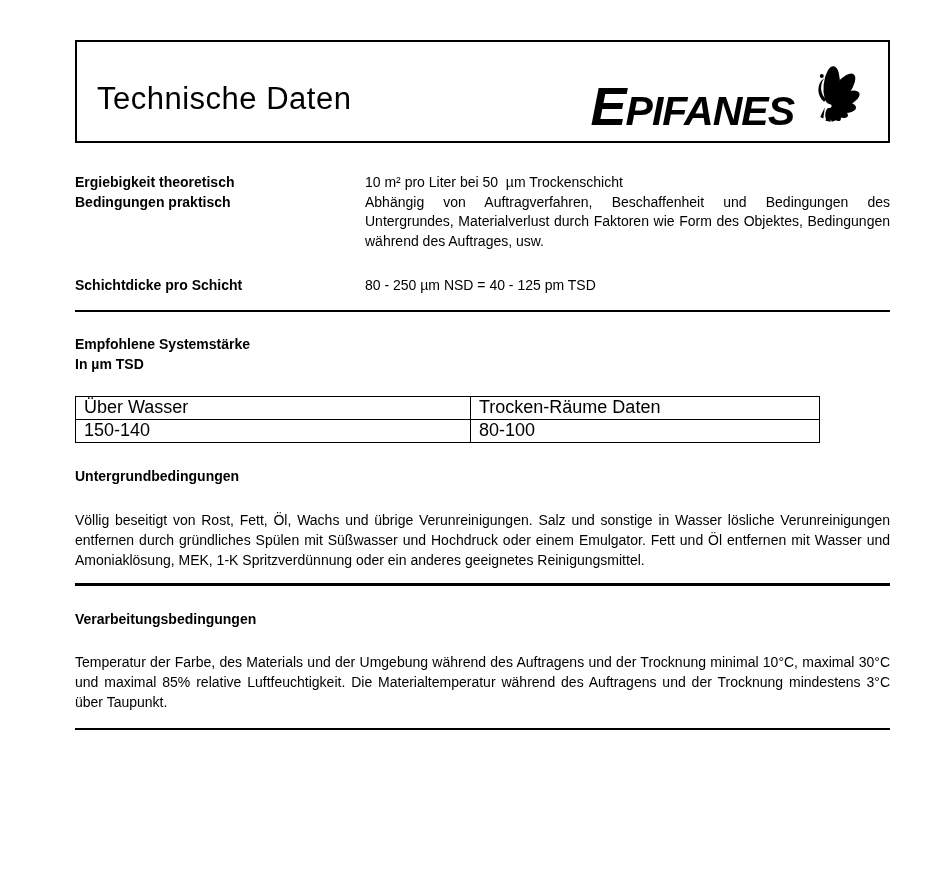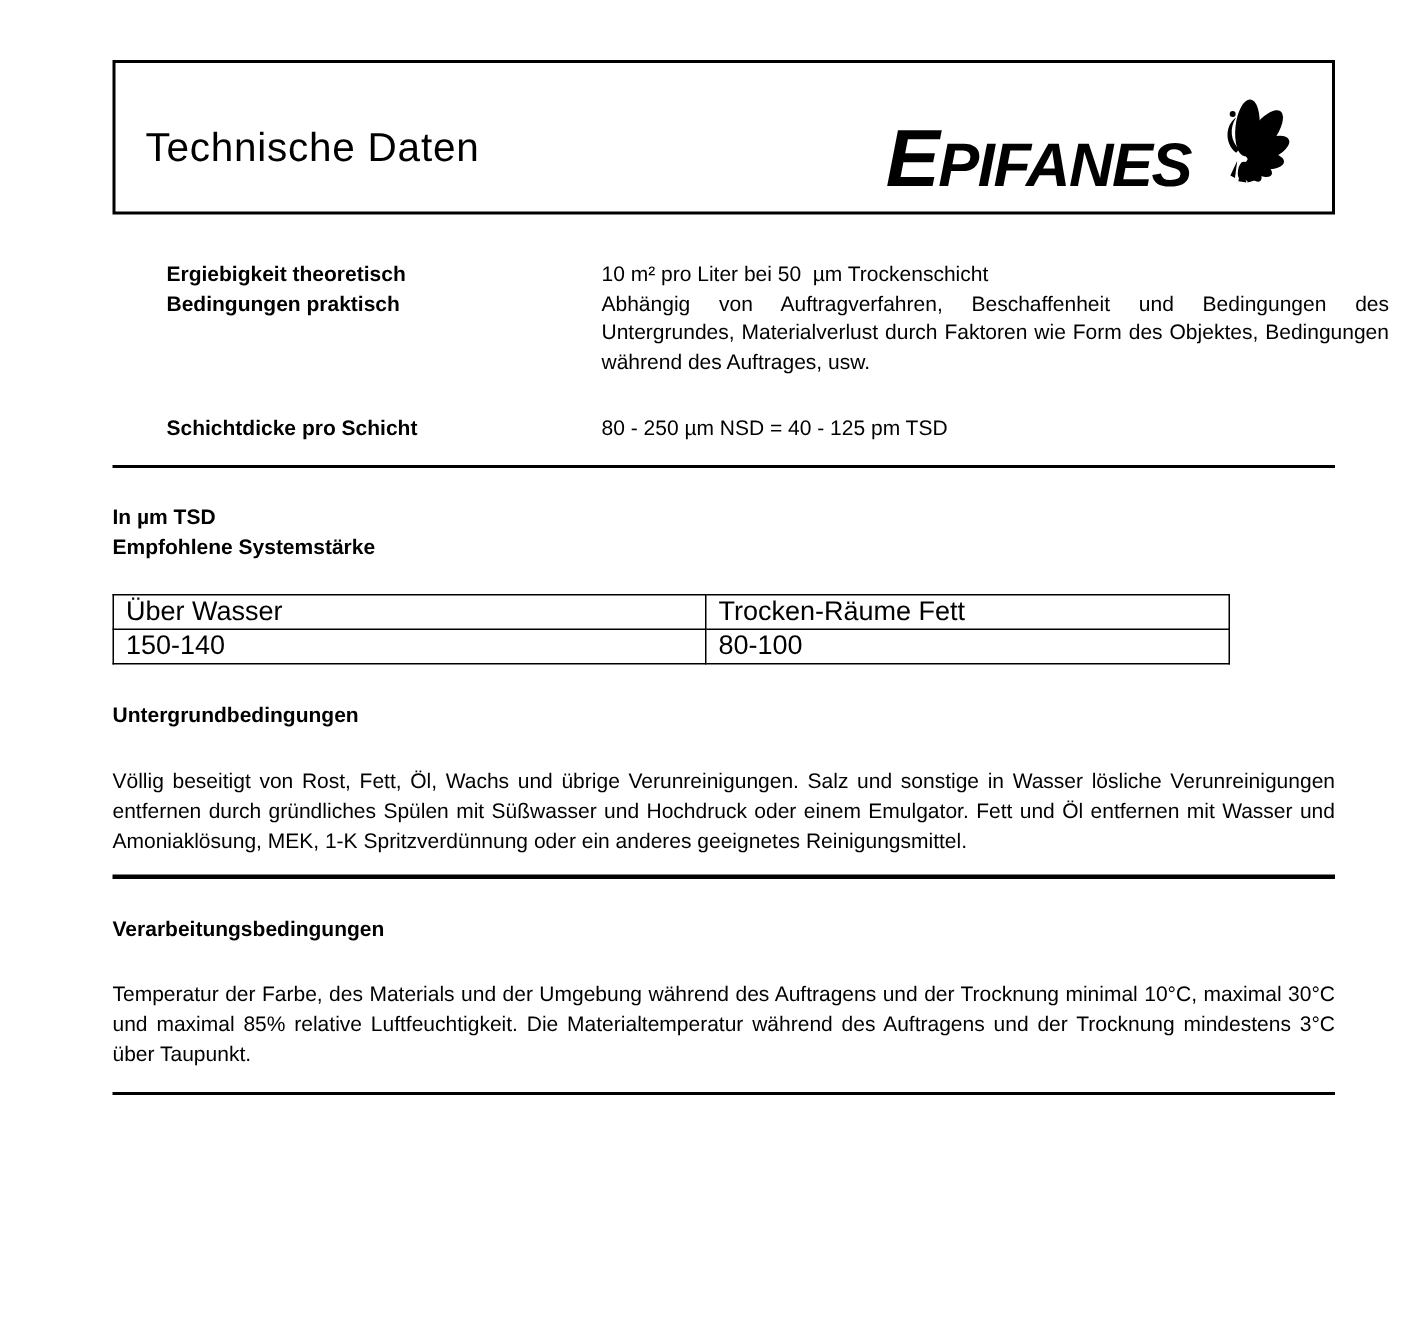--- a/index.html
+++ b/index.html
@@ -12,30 +12,30 @@
   .page { position:relative; width:940px; height:890px; background:#fff; }
   .content { margin-left:75px; width:815px; }
 
   
   .header-box {
     margin-top:40px; height:103px;
     border:2px solid #000;
     display:flex; align-items:center; justify-content:space-between;
     padding:0 16px 0 20px;
   }
-  .doc-title { font-size:27px; font-weight:400; letter-spacing:0.5px; margin-top:14px;text-align:right; }
+  .doc-title { font-size:31px; font-weight:400; letter-spacing:0.5px; margin-top:14px;text-align:right; }
   .logo { display:flex; align-items:flex-end; margin-top:10px; }
   .logo-text { font-weight:bold; font-style:italic; letter-spacing:-1px; white-space:nowrap; }
   .logo-e   { font-size:54px; line-height:1; }
   .logo-rest{ font-size:41px; line-height:1; }
   .flower { margin-left:8px; margin-top:-4px; }
 
   
   .specs { margin-top:30px; font-size:14px; line-height:19.7px; }
-  .spec-row { display:grid; grid-template-columns:290px 525px;margin-left:36px; }
+  .spec-row { display:grid; grid-template-columns:290px 525px; }
   .spec-label { font-weight:bold; }
   .spec-value.justify { text-align:justify; }
   .spec-value.pre { white-space:pre-wrap; }
   .spec-gap { height:24px; }
 
   .rule { border:0; height:2.5px; background:#000; margin-top:14px; }
 
   .sys-heading { margin-top:23px; font-size:14px; font-weight:bold; line-height:19.7px; }
 
   
@@ -100,33 +100,33 @@
       <div class="spec-gap"></div>
       <div class="spec-row">
         <div class="spec-label">Schichtdicke pro Schicht</div>
         <div class="spec-value pre">80 - 250 µm NSD = 40 - 125 pm TSD</div>
       </div>
     </div>
 
     <hr class="rule">
 
     <div class="sys-heading">
+      <div>Empfohlene Systemstärke</div>
       <div>In µm TSD</div>
-      <div>Empfohlene Systemstärke</div>
     </div>
 
     <table class="sys-table">
       <colgroup>
           <col class="c1">
           <col>
         </colgroup>
       <tbody>
         <tr>
           <td>Über Wasser</td>
-          <td>Trocken-Räume Fett</td>
+          <td>Trocken-Räume Daten</td>
         </tr>
         <tr>
           <td>150-140</td>
           <td>80-100</td>
         </tr>
       </tbody>
     </table>
 
     <div class="section-heading">Untergrundbedingungen</div>
     <div class="section-body">Völlig beseitigt von Rost, Fett, Öl, Wachs und übrige Verunreinigungen.  Salz und sonstige in Wasser lösliche Verunreinigungen entfernen durch gründliches Spülen mit Süßwasser und Hochdruck oder einem Emulgator.  Fett und Öl entfernen mit Wasser und Amoniaklösung, MEK, 1-K Spritzverdünnung oder ein anderes geeignetes Reinigungsmittel.</div>

